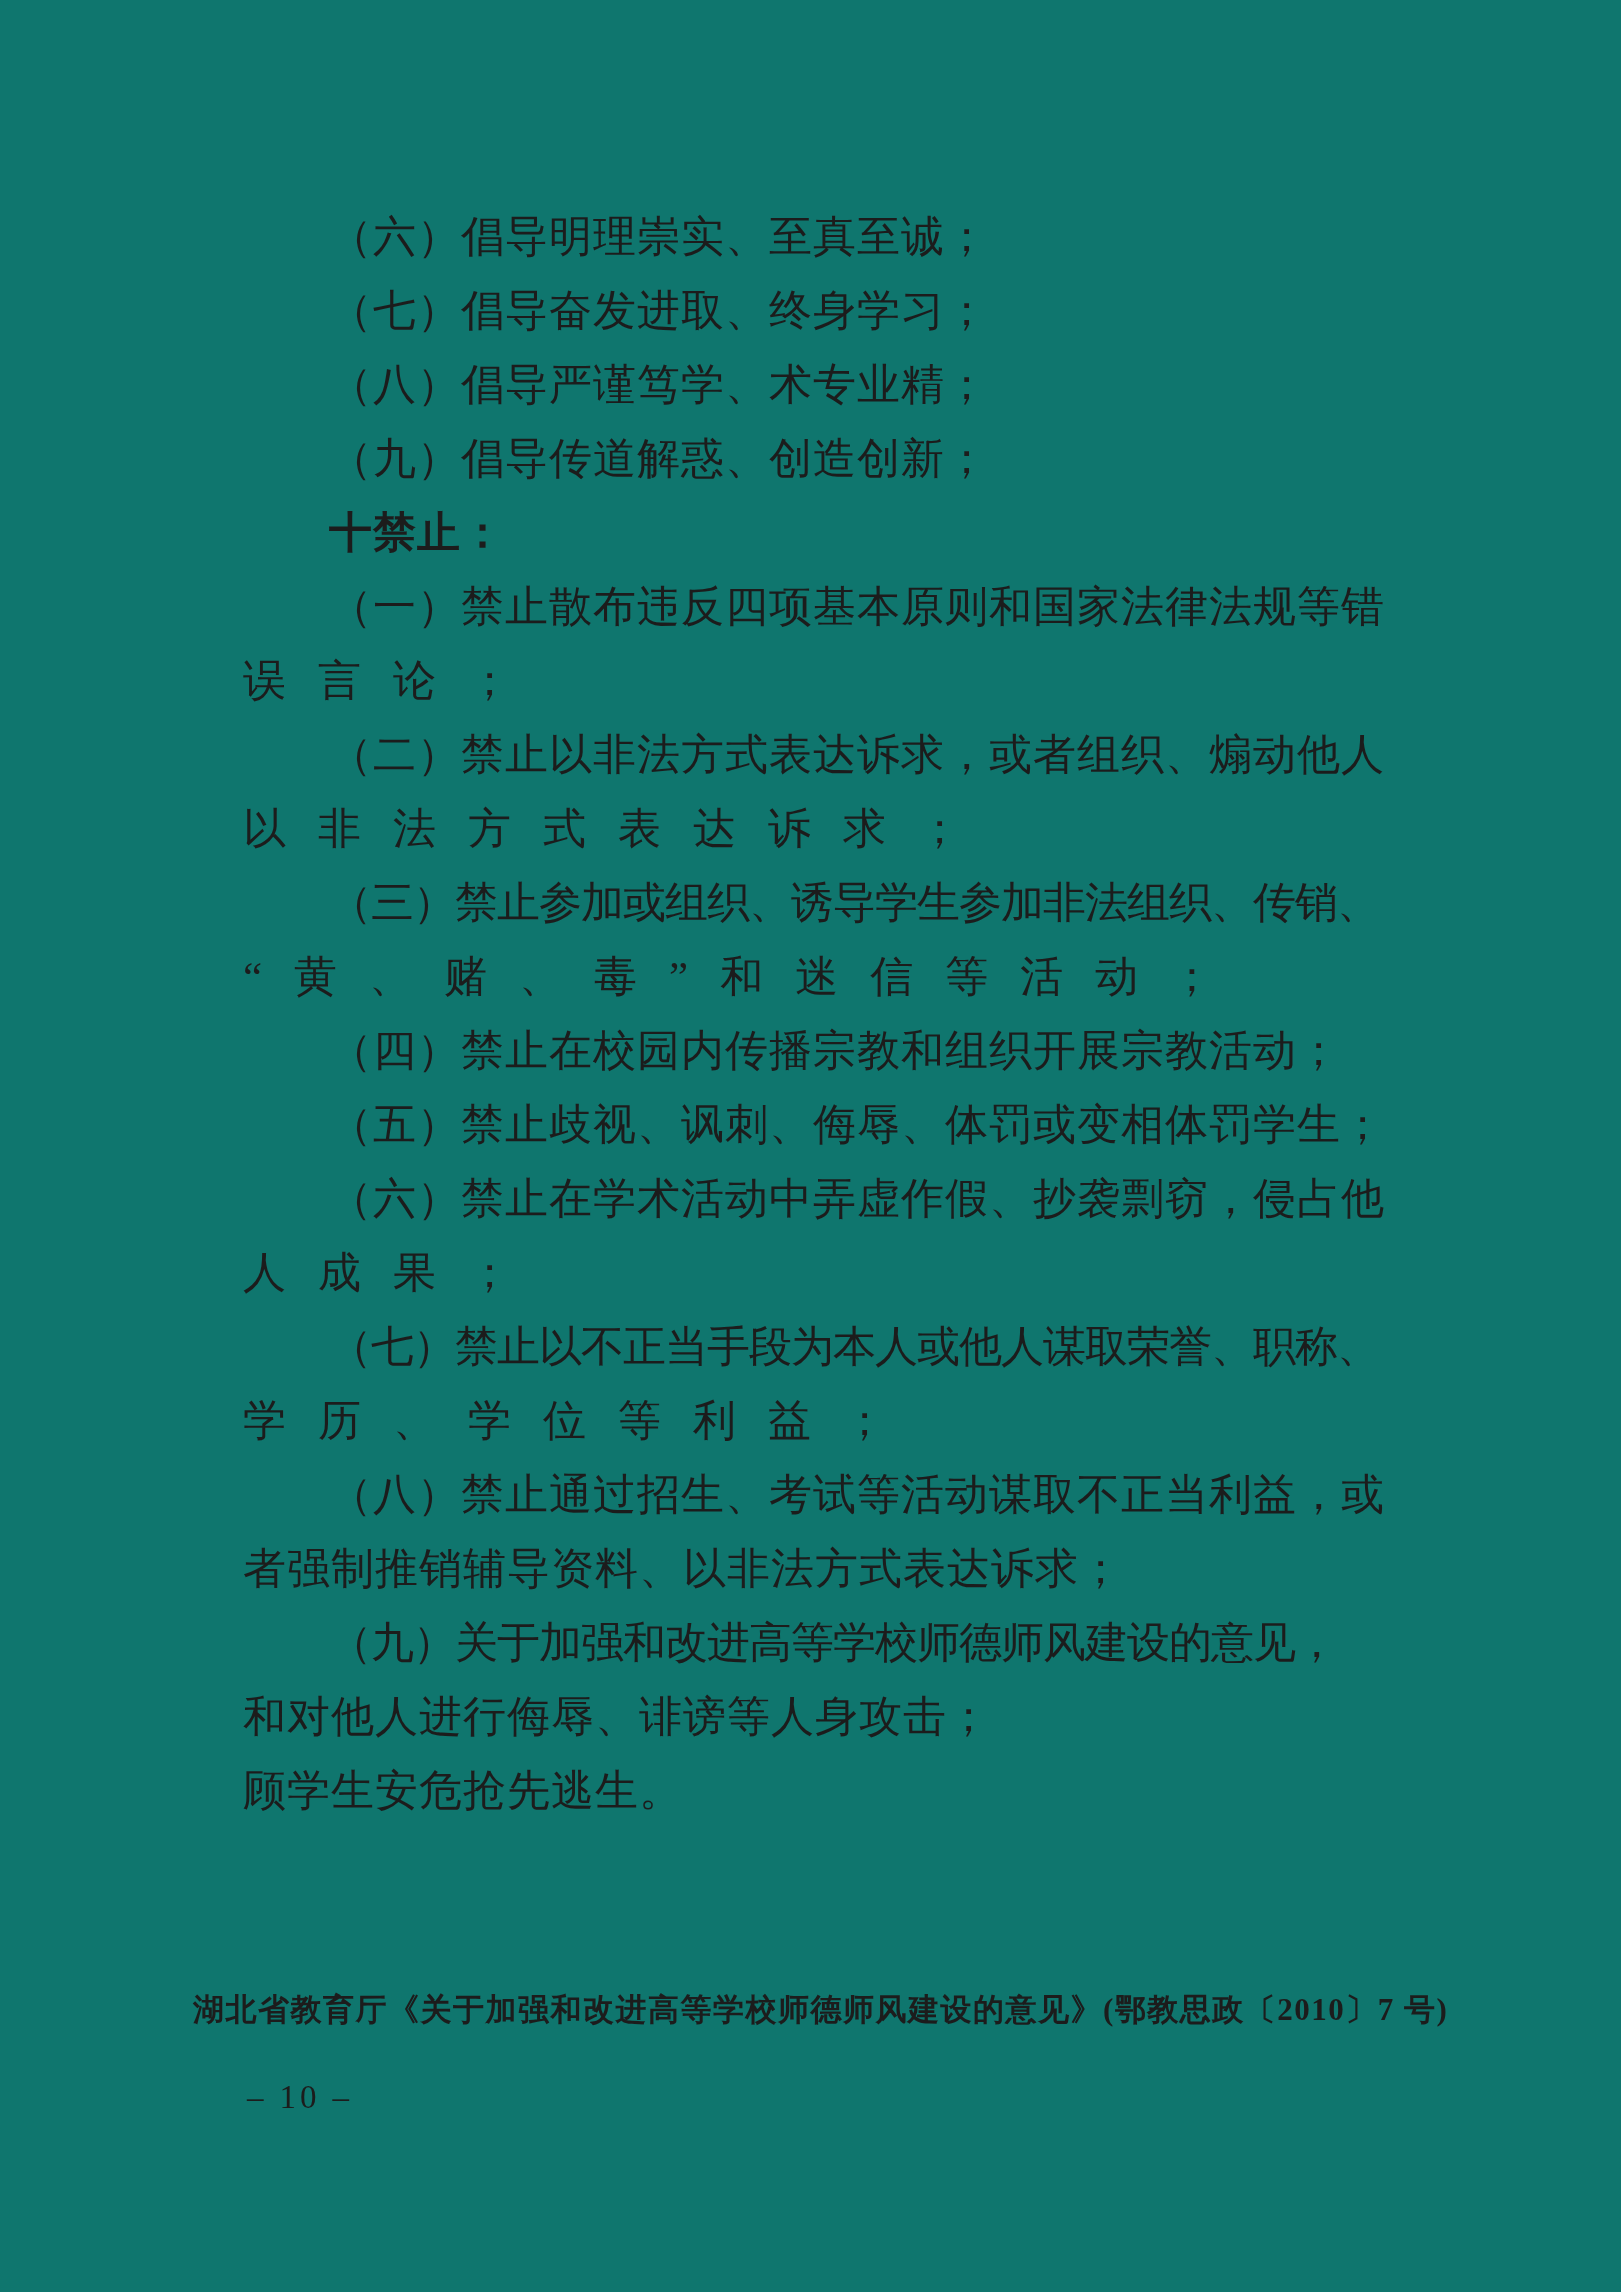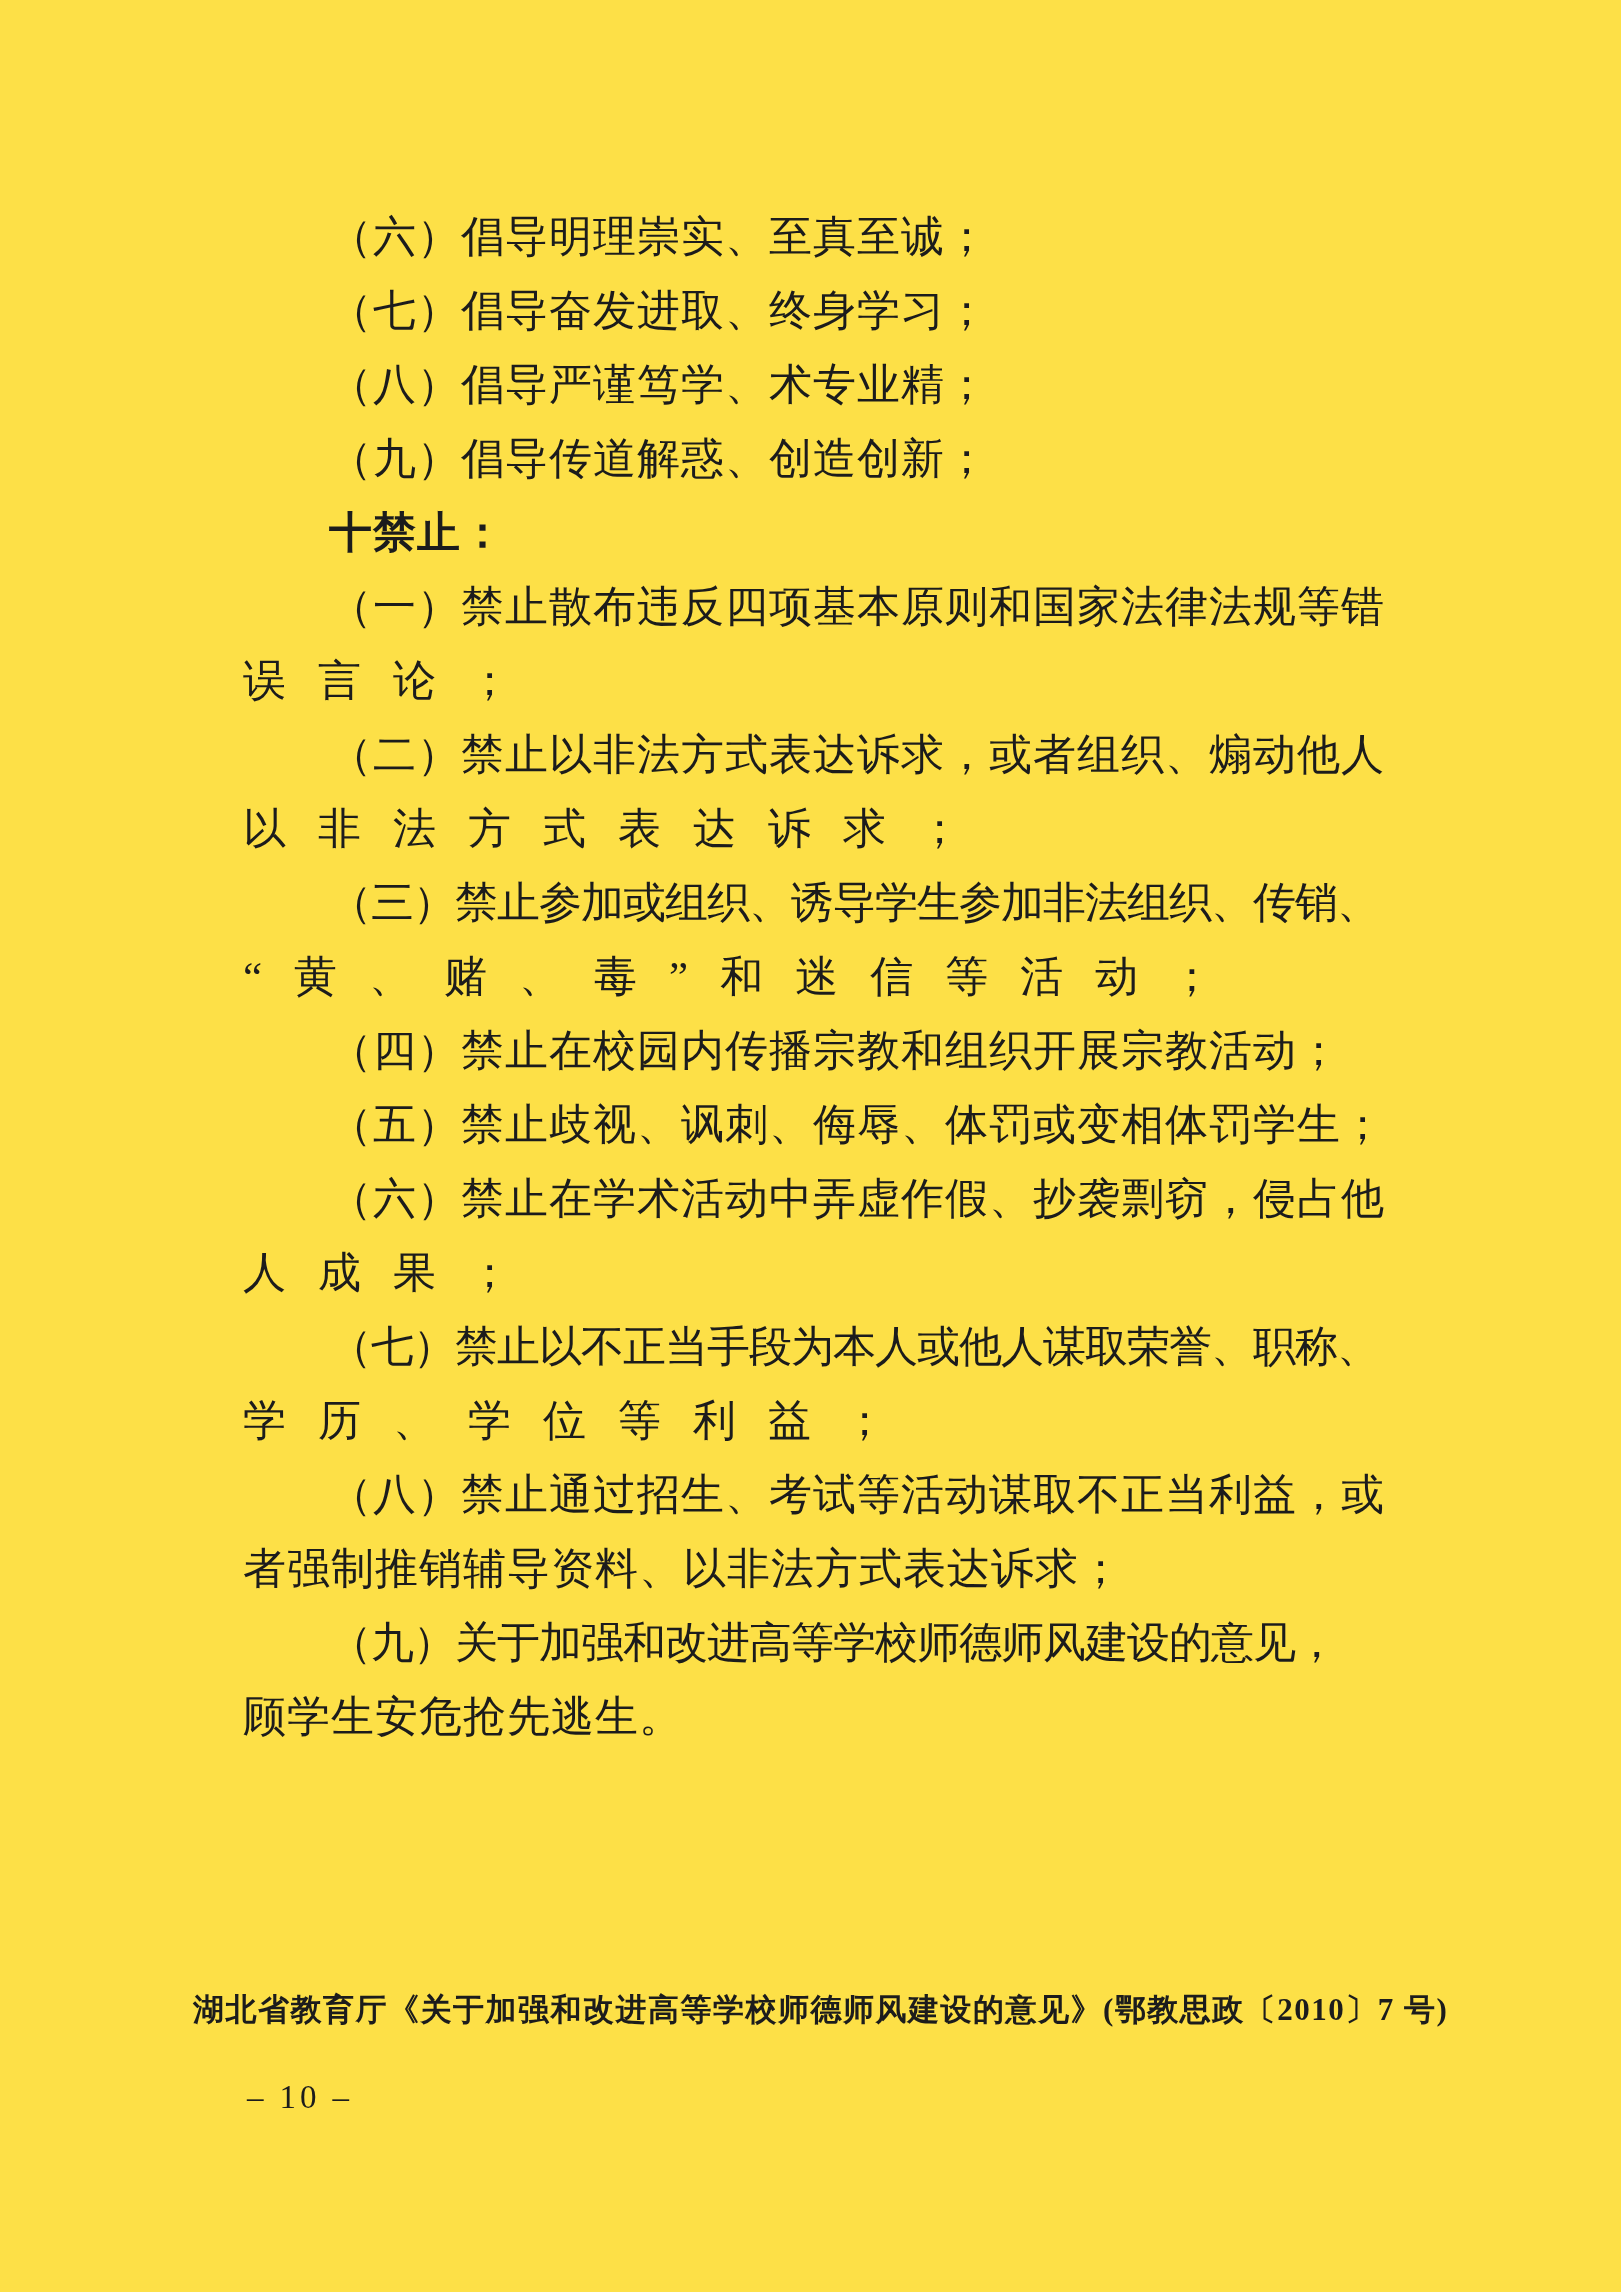--- a/index.html
+++ b/index.html
@@ -11,21 +11,21 @@
     height: 2293px;
     position: relative;
     background: #ffffff;
     color: #1c1c1c;
     font-family: "Liberation Serif", "DejaVu Serif", serif;
     overflow: hidden;
   }
   .page {
     position: absolute;
     inset: 0;
-    background: #fde047;
+    background: #0f766e;
   }
   .text-block {
     position: absolute;
     left: 243px;
     top: 200px;
     width: 1147px;
   }
   .line {
     height: 74px;
     line-height: 74px;
@@ -84,18 +84,19 @@
       <div class="line stretch">“黄、赌、毒”和迷信等活动；</div>
       <div class="line indent">（四）禁止在校园内传播宗教和组织开展宗教活动；</div>
       <div class="line indent">（五）禁止歧视、讽刺、侮辱、体罚或变相体罚学生；</div>
       <div class="line indent">（六）禁止在学术活动中弄虚作假、抄袭剽窃，侵占他</div>
       <div class="line stretch">人成果；</div>
       <div class="line indent tight">（七）禁止以不正当手段为本人或他人谋取荣誉、职称、</div>
       <div class="line stretch">学历、学位等利益；</div>
       <div class="line indent">（八）禁止通过招生、考试等活动谋取不正当利益，或</div>
       <div class="line">者强制推销辅导资料、以非法方式表达诉求；</div>
       <div class="line indent tight">（九）关于加强和改进高等学校师德师风建设的意见，</div>
+      <div class="line">和对他人进行侮辱、诽谤等人身攻击；</div>
       <div class="line">顾学生安危抢先逃生。</div>
     </div>
   <div class="footnote">湖北省教育厅《关于加强和改进高等学校师德师风建设的意见》(鄂教思政〔2010〕7 号)</div>
   <div class="page-number">– 10 –</div>
 </div>
 
 
 </body></html>

